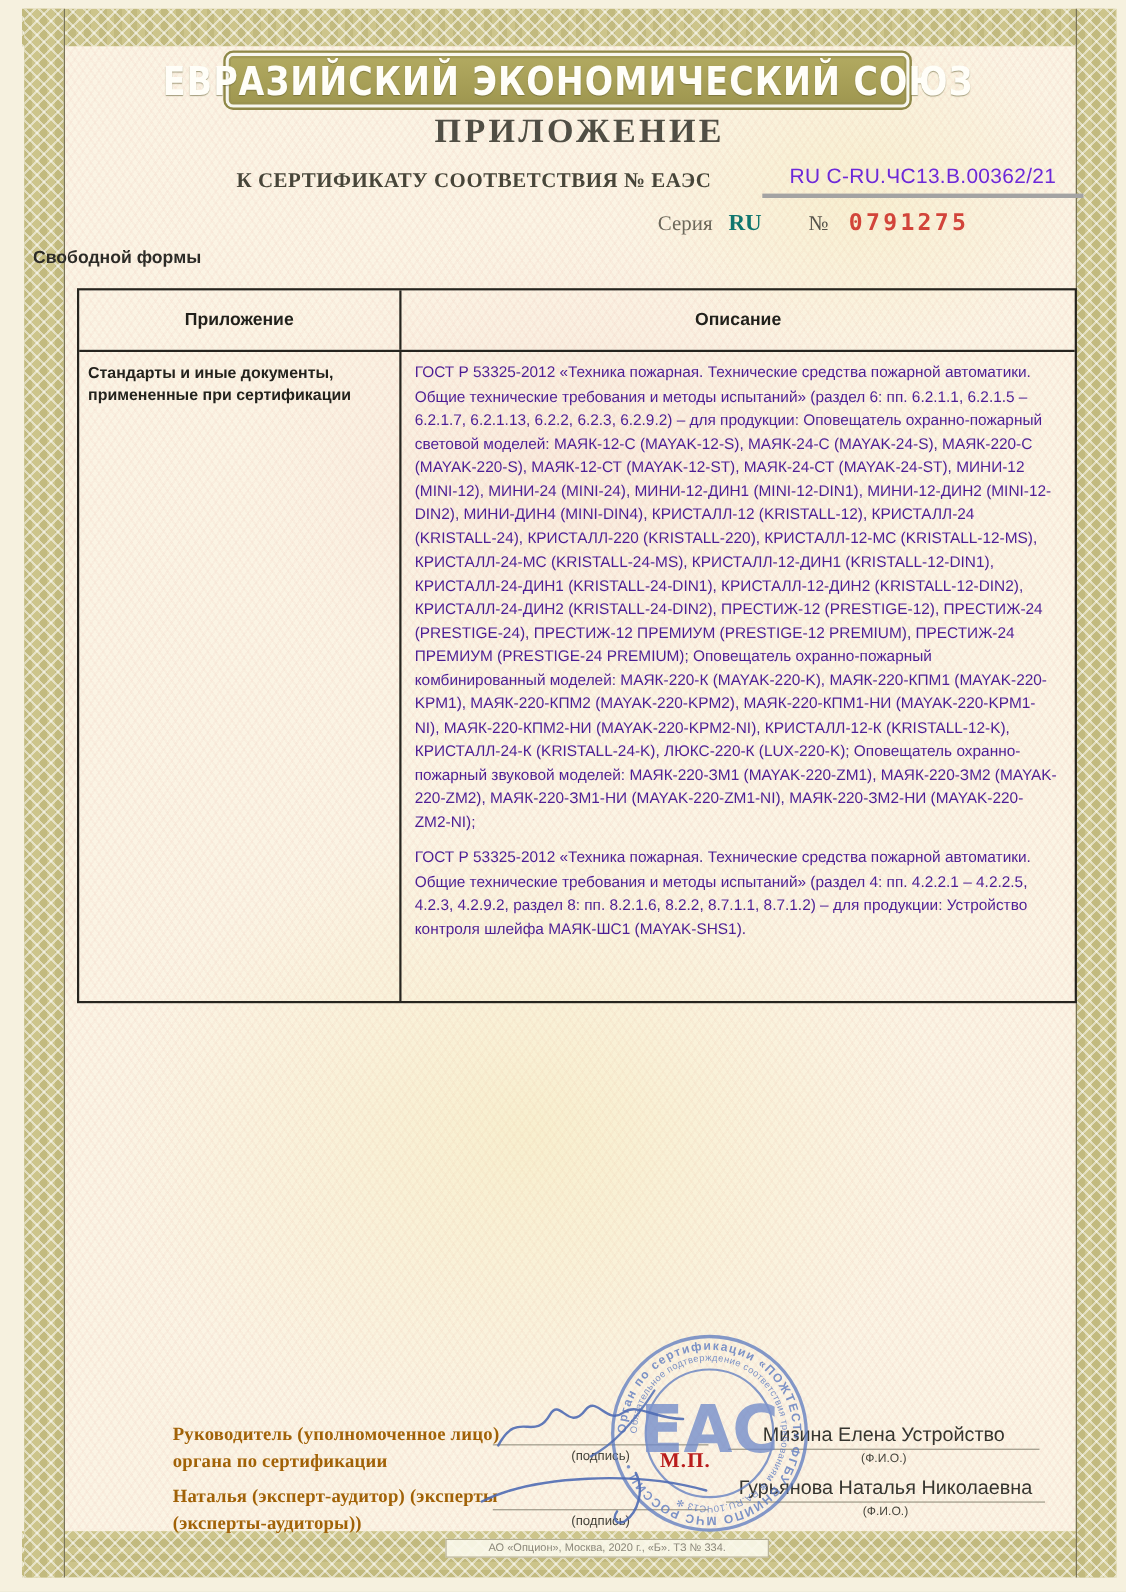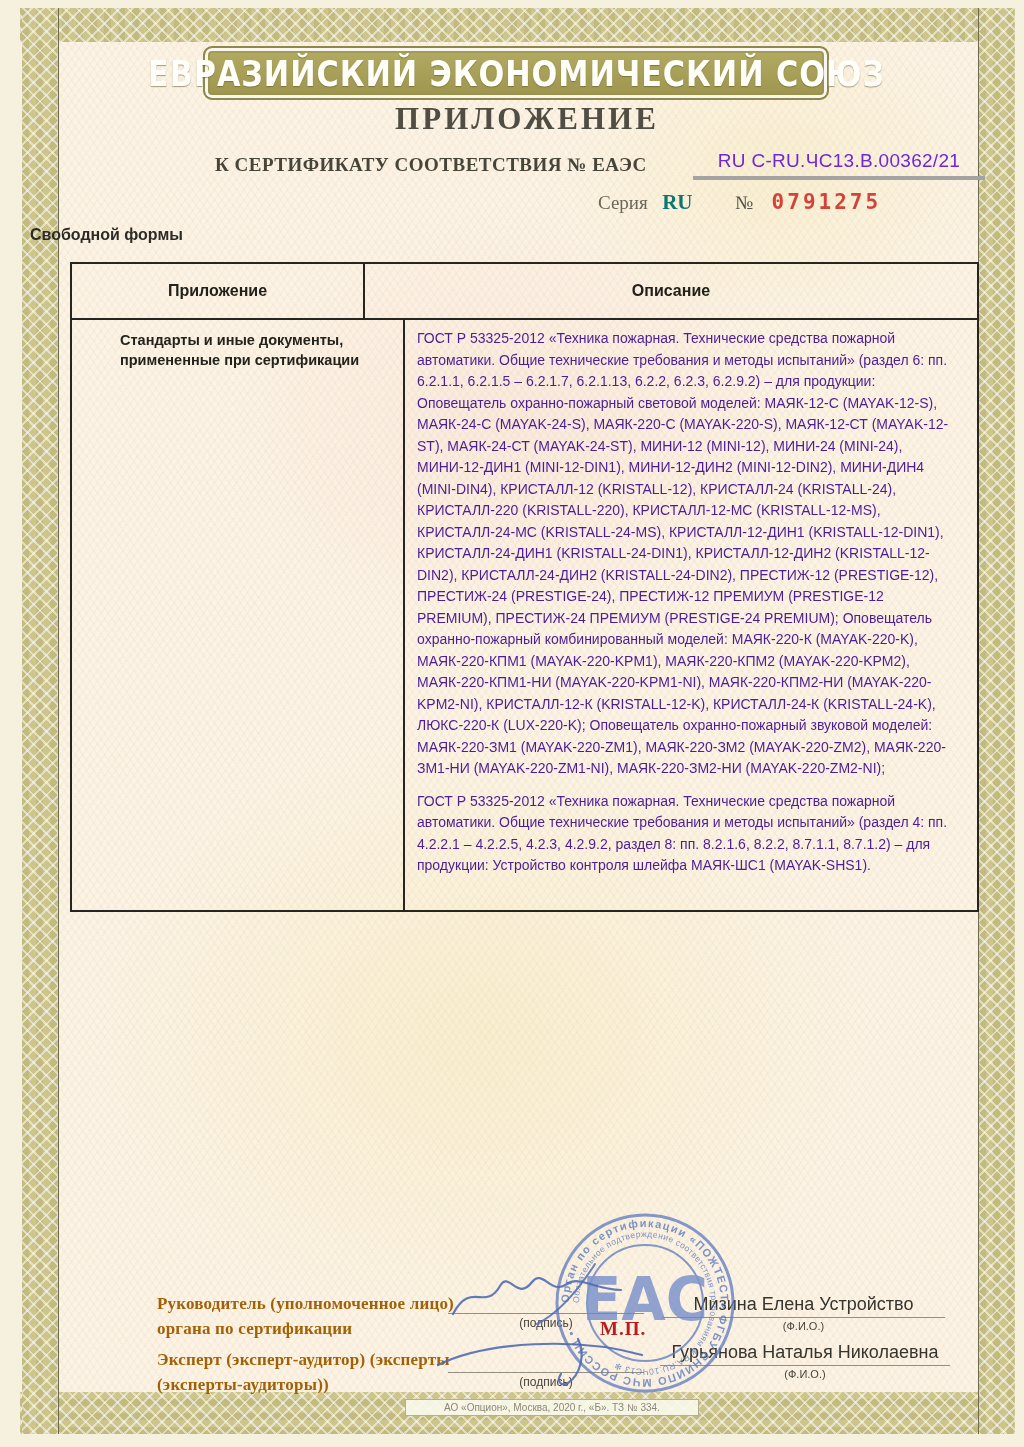--- a/index.html
+++ b/index.html
@@ -55,21 +55,21 @@
     color:#0f766e;margin-left:10px;}
   .num-sign{font-family:"Liberation Serif","DejaVu Serif",serif;font-size:19px;color:#55524a;margin-left:38px;}
   .blank-number{font-family:"DejaVu Sans Mono","Liberation Mono",monospace;font-weight:700;
     font-size:21px;color:#d2443a;letter-spacing:3px;margin-left:14px;}
   .form-type{position:absolute;left:30px;top:226px;width:994px;text-align:left;
     font-weight:700;font-size:16px;color:#2c2b27;}
   
   .tbl{position:absolute;left:70px;top:262px;width:905px;height:646px;border:2px solid #26251f;
     display:flex;flex-direction:column;}
   .tbl-head{display:flex;height:54px;border-bottom:2px solid #26251f;flex:0 0 auto;}
-  .tbl-body{display:flex;flex:1 1 auto;min-height:0;padding-left:40px;}
+  .tbl-body{display:flex;flex:1 1 auto;min-height:0;}
   .cell1{width:293px;flex:0 0 auto;border-right:2px solid #26251f;box-sizing:border-box;}
   .cell2{flex:1 1 auto;box-sizing:border-box;}
   .tbl-head .cell1,.tbl-head .cell2{display:flex;align-items:center;justify-content:center;
     font-weight:700;font-size:16px;color:#21201b;}
   .tbl-body .cell1{padding:10px 10px 0 8px;font-weight:700;font-size:14.5px;line-height:1.38;color:#23221d;}
   .tbl-body .cell2{padding:8px 16px 0 12px;font-size:14px;line-height:21.5px;color:#4c1d95;}
   .tbl-body .cell2 p{margin:0 0 11px 0;}
   
   .sig-label{position:absolute;font-family:"Liberation Serif","DejaVu Serif",serif;font-weight:700;
     font-size:17px;line-height:1.45;color:#a16207;letter-spacing:.2px;}
@@ -138,21 +138,21 @@
     <div class="tbl-body">
       <div class="cell1">Стандарты и иные документы, примененные при сертификации</div>
       <div class="cell2">
         <p>ГОСТ Р 53325-2012 «Техника пожарная. Технические средства пожарной автоматики. Общие технические требования и методы испытаний» (раздел 6: пп. 6.2.1.1, 6.2.1.5 – 6.2.1.7, 6.2.1.13, 6.2.2, 6.2.3, 6.2.9.2) – для продукции: Оповещатель охранно-пожарный световой моделей: МАЯК-12-С (MAYAK-12-S), МАЯК-24-С (MAYAK-24-S), МАЯК-220-С (MAYAK-220-S), МАЯК-12-СТ (MAYAK-12-ST), МАЯК-24-СТ (MAYAK-24-ST), МИНИ-12 (MINI-12), МИНИ-24 (MINI-24), МИНИ-12-ДИН1 (MINI-12-DIN1), МИНИ-12-ДИН2 (MINI-12-DIN2), МИНИ-ДИН4 (MINI-DIN4), КРИСТАЛЛ-12 (KRISTALL-12), КРИСТАЛЛ-24 (KRISTALL-24), КРИСТАЛЛ-220 (KRISTALL-220), КРИСТАЛЛ-12-МС (KRISTALL-12-MS), КРИСТАЛЛ-24-МС (KRISTALL-24-MS), КРИСТАЛЛ-12-ДИН1 (KRISTALL-12-DIN1), КРИСТАЛЛ-24-ДИН1 (KRISTALL-24-DIN1), КРИСТАЛЛ-12-ДИН2 (KRISTALL-12-DIN2), КРИСТАЛЛ-24-ДИН2 (KRISTALL-24-DIN2), ПРЕСТИЖ-12 (PRESTIGE-12), ПРЕСТИЖ-24 (PRESTIGE-24), ПРЕСТИЖ-12 ПРЕМИУМ (PRESTIGE-12 PREMIUM), ПРЕСТИЖ-24 ПРЕМИУМ (PRESTIGE-24 PREMIUM); Оповещатель охранно-пожарный комбинированный моделей: МАЯК-220-К (MAYAK-220-K), МАЯК-220-КПМ1 (MAYAK-220-KPM1), МАЯК-220-КПМ2 (MAYAK-220-KPM2), МАЯК-220-КПМ1-НИ (MAYAK-220-KPM1-NI), МАЯК-220-КПМ2-НИ (MAYAK-220-KPM2-NI), КРИСТАЛЛ-12-К (KRISTALL-12-K), КРИСТАЛЛ-24-К (KRISTALL-24-K), ЛЮКС-220-К (LUX-220-K); Оповещатель охранно-пожарный звуковой моделей: МАЯК-220-ЗМ1 (MAYAK-220-ZM1), МАЯК-220-ЗМ2 (MAYAK-220-ZM2), МАЯК-220-ЗМ1-НИ (MAYAK-220-ZM1-NI), МАЯК-220-ЗМ2-НИ (MAYAK-220-ZM2-NI);</p>
         <p>ГОСТ Р 53325-2012 «Техника пожарная. Технические средства пожарной автоматики. Общие технические требования и методы испытаний» (раздел 4: пп. 4.2.2.1 – 4.2.2.5, 4.2.3, 4.2.9.2, раздел 8: пп. 8.2.1.6, 8.2.2, 8.7.1.1, 8.7.1.2) – для продукции: Устройство контроля шлейфа МАЯК-ШС1 (MAYAK-SHS1).</p>
       </div>
     </div>
   </div>
 
   <div class="sig-label sig-label-1">Руководитель (уполномоченное лицо) органа по сертификации</div>
-  <div class="sig-label sig-label-2">Эксперт (эксперт-аудитор) (эксперты (эксперты-аудиторы))</div>
+  <div class="sig-label sig-label-2">Наталья (эксперт-аудитор) (эксперты (эксперты-аудиторы))</div>
 
   <div class="rule sig-rule-1"></div>
   <div class="caption cap-sig-1">(подпись)</div>
   <div class="rule sig-rule-2"></div>
   <div class="caption cap-sig-2">(подпись)</div>
 
   <div class="sig-name name-1">Мизина Елена Устройство</div>
   <div class="rule fio-rule-1"></div>
   <div class="caption cap-fio-1">(Ф.И.О.)</div>
 

